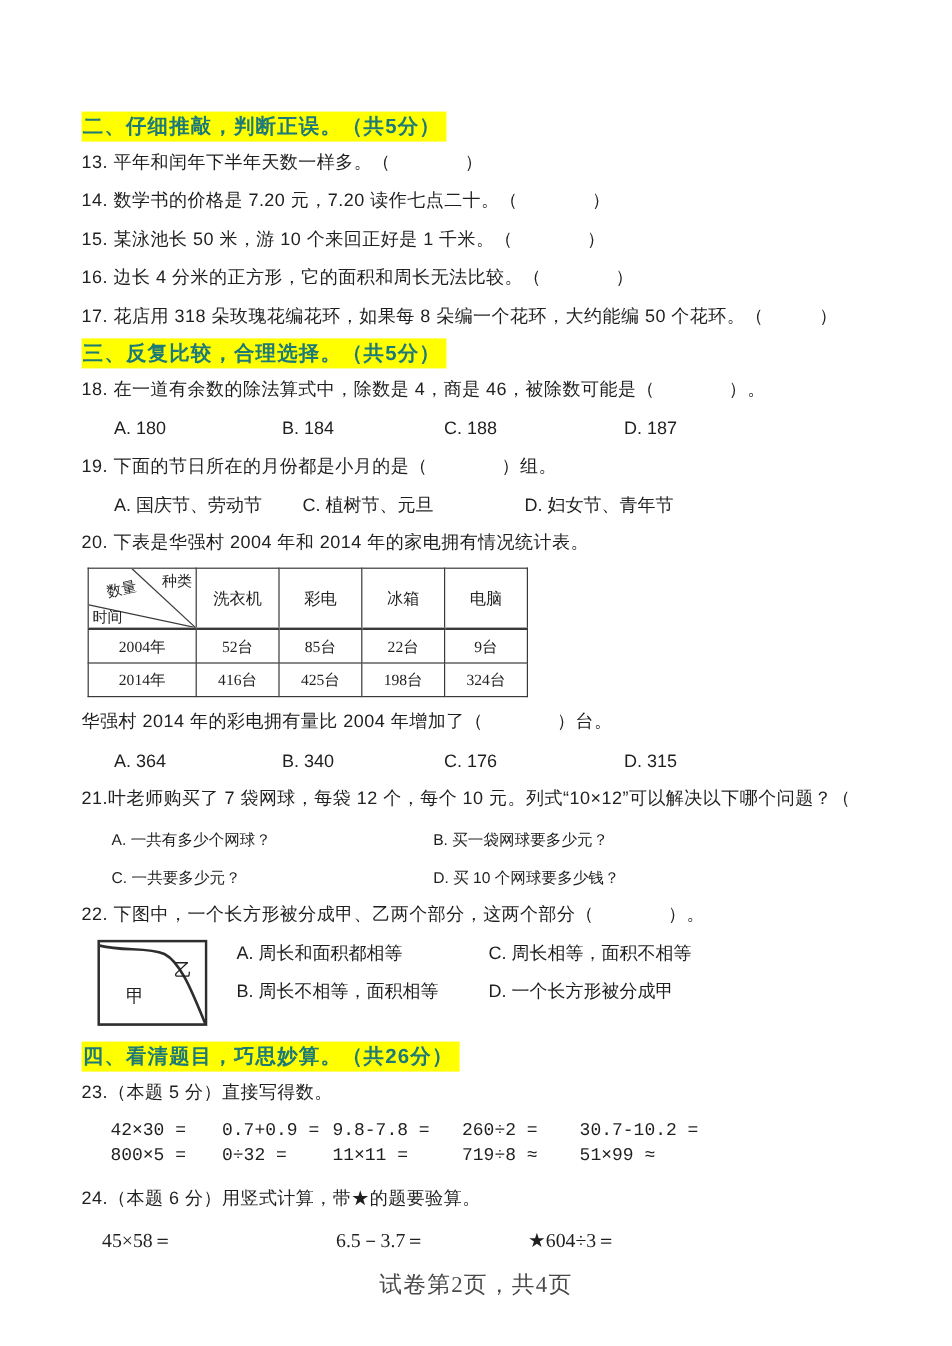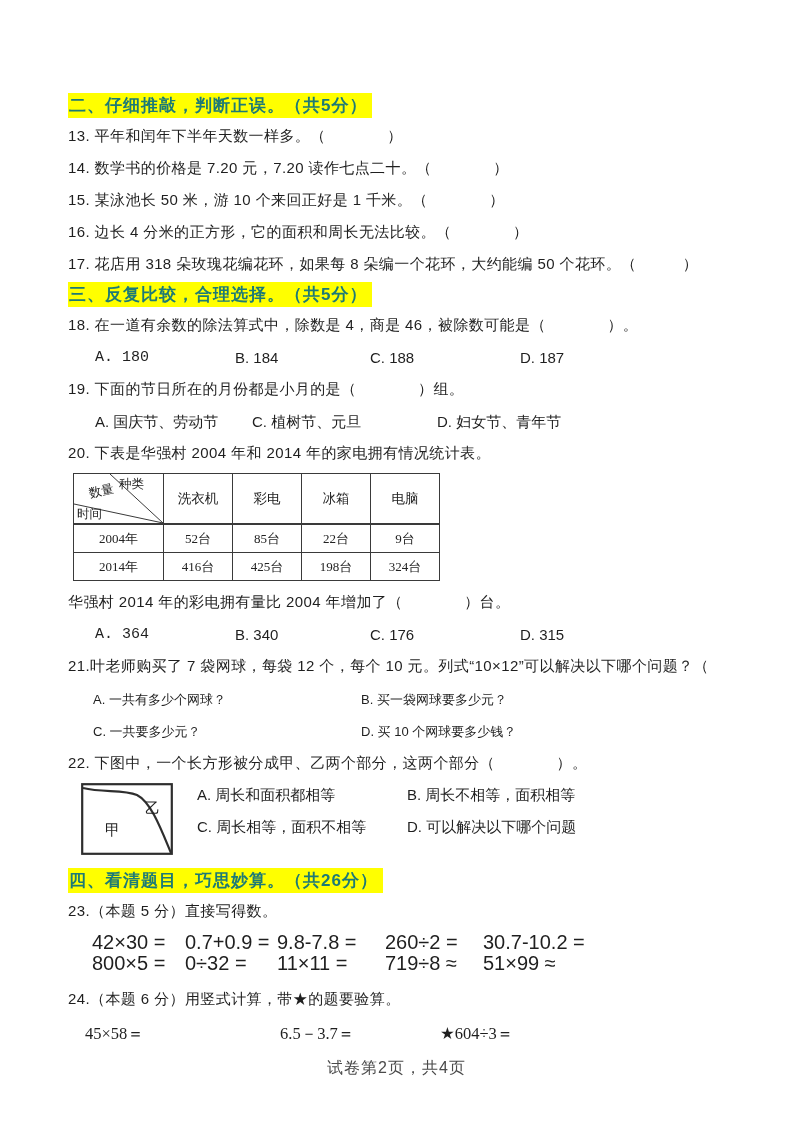--- a/index.html
+++ b/index.html
@@ -21,62 +21,62 @@
     letter-spacing:1px;margin:0;text-align:right;
   }
   .sec-header.mt{margin-top:7px;}
   .q{
     margin:10px 0 0 0;font-size:15px;line-height:22px;letter-spacing:.4px;
     white-space:nowrap;overflow:hidden;
   }
   .first-q{margin-top:7px;}
   .opts{display:flex;margin-top:11px;padding-left:27px;font-size:15px;line-height:21px;white-space:nowrap;}
   .opts .opt{flex:0 0 auto;}
-  .opts-abc .opt:nth-child(1){width:140px;font-family:Liberation Mono, monospace;}
+  .opts-abc .opt:nth-child(1){width:140px;}
   .opts-abc .opt:nth-child(2){width:135px;}
   .opts-abc .opt:nth-child(3){width:150px;}
   .opts-19 .opt:nth-child(1){width:157px;}
   .opts-19 .opt:nth-child(2){width:185px;}
   .opts-19 .opt:nth-child(3){width:150px;}
   .opts-grid{display:grid;grid-template-columns:268px auto;grid-row-gap:11px;
     margin-top:12px;padding-left:25px;font-size:13px;line-height:21px;}
   
   .stat-table{border-collapse:collapse;margin:9px 0 0 5px;
     font-family:"Liberation Serif", serif;font-size:13px;color:#222;}
   .stat-table td{border:1px solid var(--line);text-align:center;padding:0;}
   .stat-table .head-row td{height:49px;border-bottom:2.5px solid var(--line);font-size:13.5px;}
   .stat-table .data-row td{height:27px;}
   .stat-table td.c0{width:89px;}
   .stat-table td.c{width:68px;}
   .corner-cell{position:relative;}
   .corner-cell svg{position:absolute;left:0;top:0;width:100%;height:100%;}
   .corner-cell span{position:absolute;font-size:12.5px;font-family:"Liberation Sans", sans-serif;}
-  .c-zl{right:19px;top:2px;}
+  .c-zl{right:3px;top:2px;}
   .c-sl{left:15px;top:9px;transform:rotate(-12deg);}
   .c-sj{left:3px;bottom:0;}
   
   .q22-block{position:relative;margin-top:7px;height:80px;}
   .q22-figure{position:absolute;left:13px;top:2px;}
   .q22-opts{display:grid;grid-template-columns:210px auto;grid-row-gap:11px;
     margin-left:129px;padding-top:3px;font-size:15px;line-height:21px;}
   
   .math-row{display:flex;margin-top:10px;padding-left:24px;
-    font-family:Liberation Sans, sans-serif;font-size:20px;line-height:21px;white-space:nowrap;}
+    font-family:Liberation Mono, monospace;font-size:15px;line-height:21px;white-space:nowrap;}
   .math-row .m{flex:0 0 auto;}
   .math-row .m:nth-child(1){width:93px;}
   .math-row .m:nth-child(2){width:92px;}
   .math-row .m:nth-child(3){width:108px;}
   .math-row .m:nth-child(4){width:98px;}
   .math-row-24{display:flex;margin-top:13px;padding-left:17px;
     font-family:"Liberation Serif", serif;font-size:16.5px;line-height:22px;white-space:nowrap;}
   .math-row-24 .m:nth-child(1){width:195px;}
   .math-row-24 .m:nth-child(2){width:160px;}
   .footer{
     position:absolute;left:0;right:0;top:1058px;text-align:center;
-    font-family:Liberation Sans, sans-serif;font-size:16px;color:#4a4a4a;letter-spacing:1px;
+    font-family:Liberation Serif, serif;font-size:19px;color:#4a4a4a;letter-spacing:1px;
   }
 </style>
 </head>
 <body>
 
 <div class="content">
 
   
   <div class="sec-header">二、仔细推敲，判断正误。（共5分）</div>
   <p class="q first-q">13. 平年和闰年下半年天数一样多。（　　　　）</p>
@@ -158,23 +158,23 @@
   <p class="q">22. 下图中，一个长方形被分成甲、乙两个部分，这两个部分（　　　　）。</p>
   <div class="q22-block">
     <svg class="q22-figure" width="92" height="72" viewBox="0 0 92 72">
       <rect x="1.2" y="1.2" width="89.6" height="69.6" fill="none" stroke="#2e2e2e" stroke-width="2.2"></rect>
       <path d="M2,5 C22,10 42,6 56,12 C70,19 80,46 90,70" fill="none" stroke="#2e2e2e" stroke-width="2.2"></path>
       <text x="64" y="30" font-size="15" fill="#1f1f1f">乙</text>
       <text x="24" y="52" font-size="15" fill="#1f1f1f">甲</text>
     </svg>
     <div class="q22-opts">
       <span class="opt">A. 周长和面积都相等</span>
+      <span class="opt">C. 周长相等，面积不相等</span>
       <span class="opt">B. 周长不相等，面积相等</span>
-      <span class="opt">C. 周长相等，面积不相等</span>
-      <span class="opt">D. 可以解决以下哪个问题</span>
+      <span class="opt">D. 一个长方形被分成甲</span>
     </div>
   </div>
 
   
   <div class="sec-header mt">四、看清题目，巧思妙算。（共26分）</div>
 
   <p class="q first-q">23.（本题 5 分）直接写得数。</p>
   <div class="math-row">
     <span class="m">42×30 =</span>
     <span class="m">0.7+0.9 =</span>

